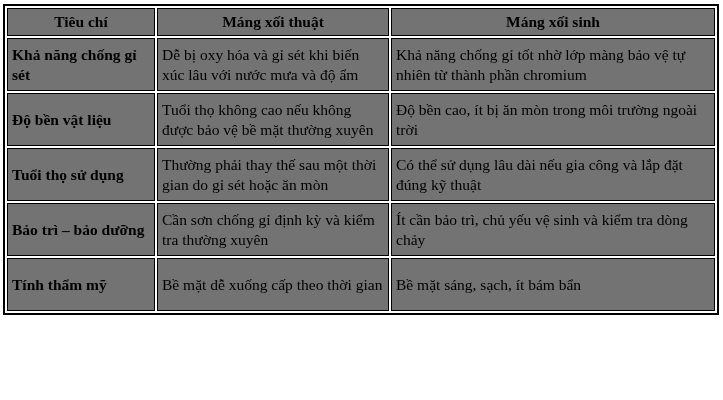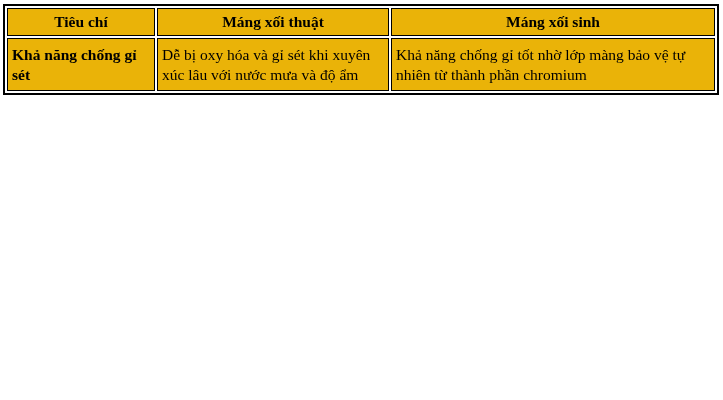--- a/index.html
+++ b/index.html
@@ -24,21 +24,21 @@
     background: #ffffff;
   }
   table.cmp th, table.cmp td {
     border: 1px solid #000000;
     padding: 1px 4px;
     font-size: 15.5px;
     line-height: 1.28;
     vertical-align: middle;
     text-align: left;
     word-wrap: break-word;
-    background: #eab308;
+    background: #737373;
   }
   table.cmp thead th {
     text-align: center;
     font-weight: bold;
     height: 24px;
   }
   table.cmp tbody tr { height: 53px; }
   table.cmp td.crit { font-weight: bold; }
   col.c-criteria { width: 148px; }
   col.c-steel    { width: 232px; }
@@ -56,17 +56,37 @@
   <thead>
     <tr>
       <th>Tiêu chí</th>
       <th>Máng xối thuật</th>
       <th>Máng xối sinh</th>
     </tr>
   </thead>
   <tbody>
     <tr>
       <td class="crit">Khả năng chống gỉ sét</td>
-      <td>Dễ bị oxy hóa và gỉ sét khi xuyên xúc lâu với nước mưa và độ ẩm</td>
+      <td>Dễ bị oxy hóa và gỉ sét khi biến xúc lâu với nước mưa và độ ẩm</td>
       <td>Khả năng chống gỉ tốt nhờ lớp màng bảo vệ tự nhiên từ thành phần chromium</td>
+    </tr>
+    <tr>
+      <td class="crit">Độ bền vật liệu</td>
+      <td>Tuổi thọ không cao nếu không được bảo vệ bề mặt thường xuyên</td>
+      <td>Độ bền cao, ít bị ăn mòn trong môi trường ngoài trời</td>
+    </tr>
+    <tr>
+      <td class="crit">Tuổi thọ sử dụng</td>
+      <td>Thường phải thay thế sau một thời gian do gỉ sét hoặc ăn mòn</td>
+      <td>Có thể sử dụng lâu dài nếu gia công và lắp đặt đúng kỹ thuật</td>
+    </tr>
+    <tr>
+      <td class="crit">Bảo trì – bảo dưỡng</td>
+      <td>Cần sơn chống gỉ định kỳ và kiểm tra thường xuyên</td>
+      <td>Ít cần bảo trì, chủ yếu vệ sinh và kiểm tra dòng chảy</td>
+    </tr>
+    <tr>
+      <td class="crit">Tính thẩm mỹ</td>
+      <td>Bề mặt dễ xuống cấp theo thời gian</td>
+      <td>Bề mặt sáng, sạch, ít bám bẩn</td>
     </tr>
   </tbody>
 </table>
 
 </body></html>

